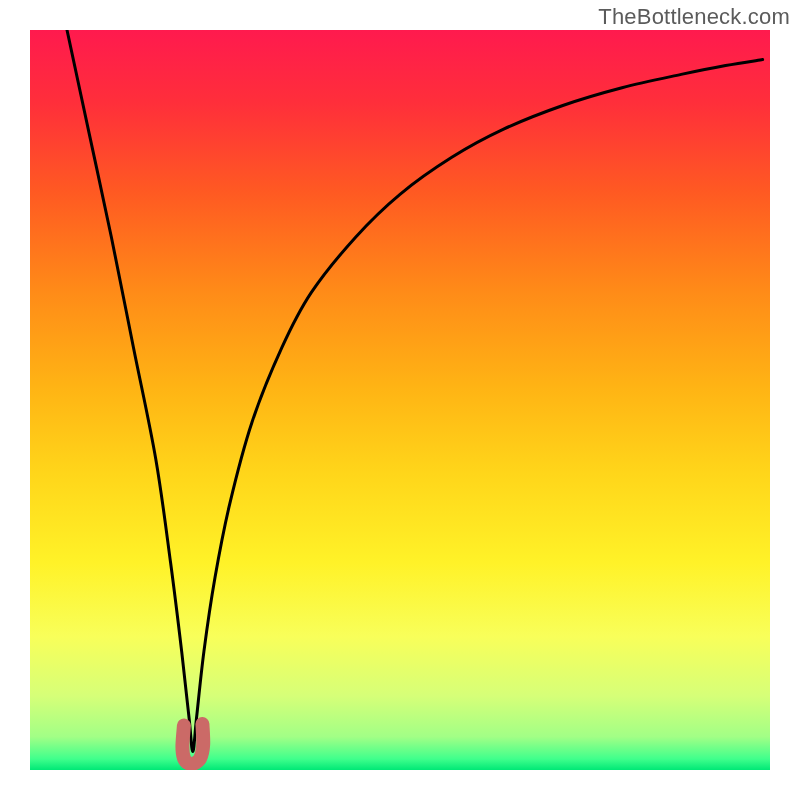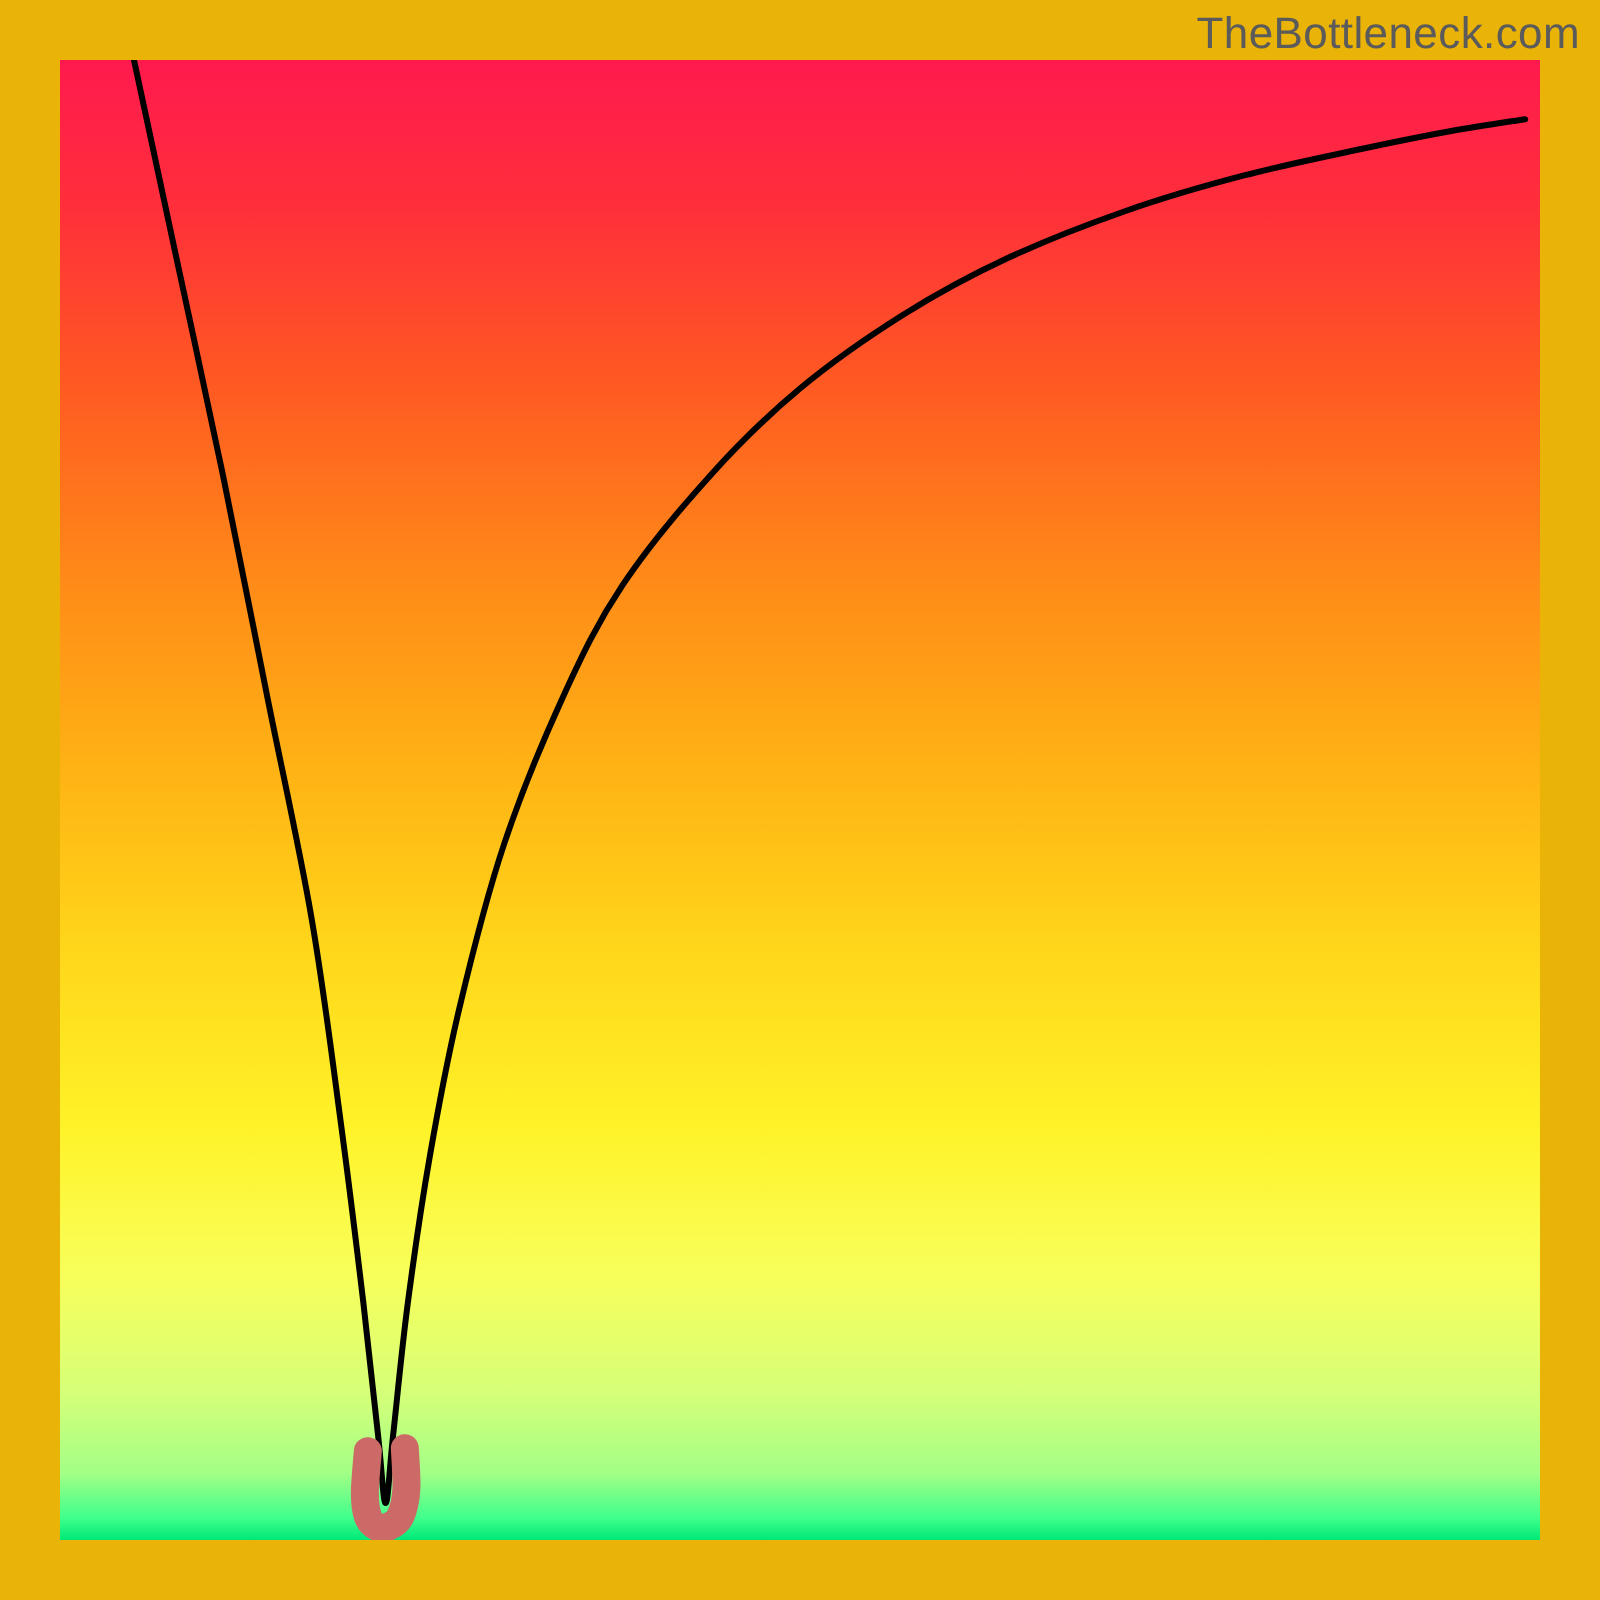--- a/index.html
+++ b/index.html
@@ -8,21 +8,21 @@
     width: 800px;
     height: 800px;
     overflow: hidden;
     background: #000;
     font-family: Arial, Helvetica, sans-serif;
   }
   .frame {
     position: absolute;
     top: 0; left: 0;
     width: 800px; height: 800px;
-    background: #eab308;
+    background: #ffffff;
   }
   .plot {
     position: absolute;
     top: 30px;
     left: 30px;
     width: 740px;
     height: 740px;
     overflow: hidden;
   }
   .watermark {

